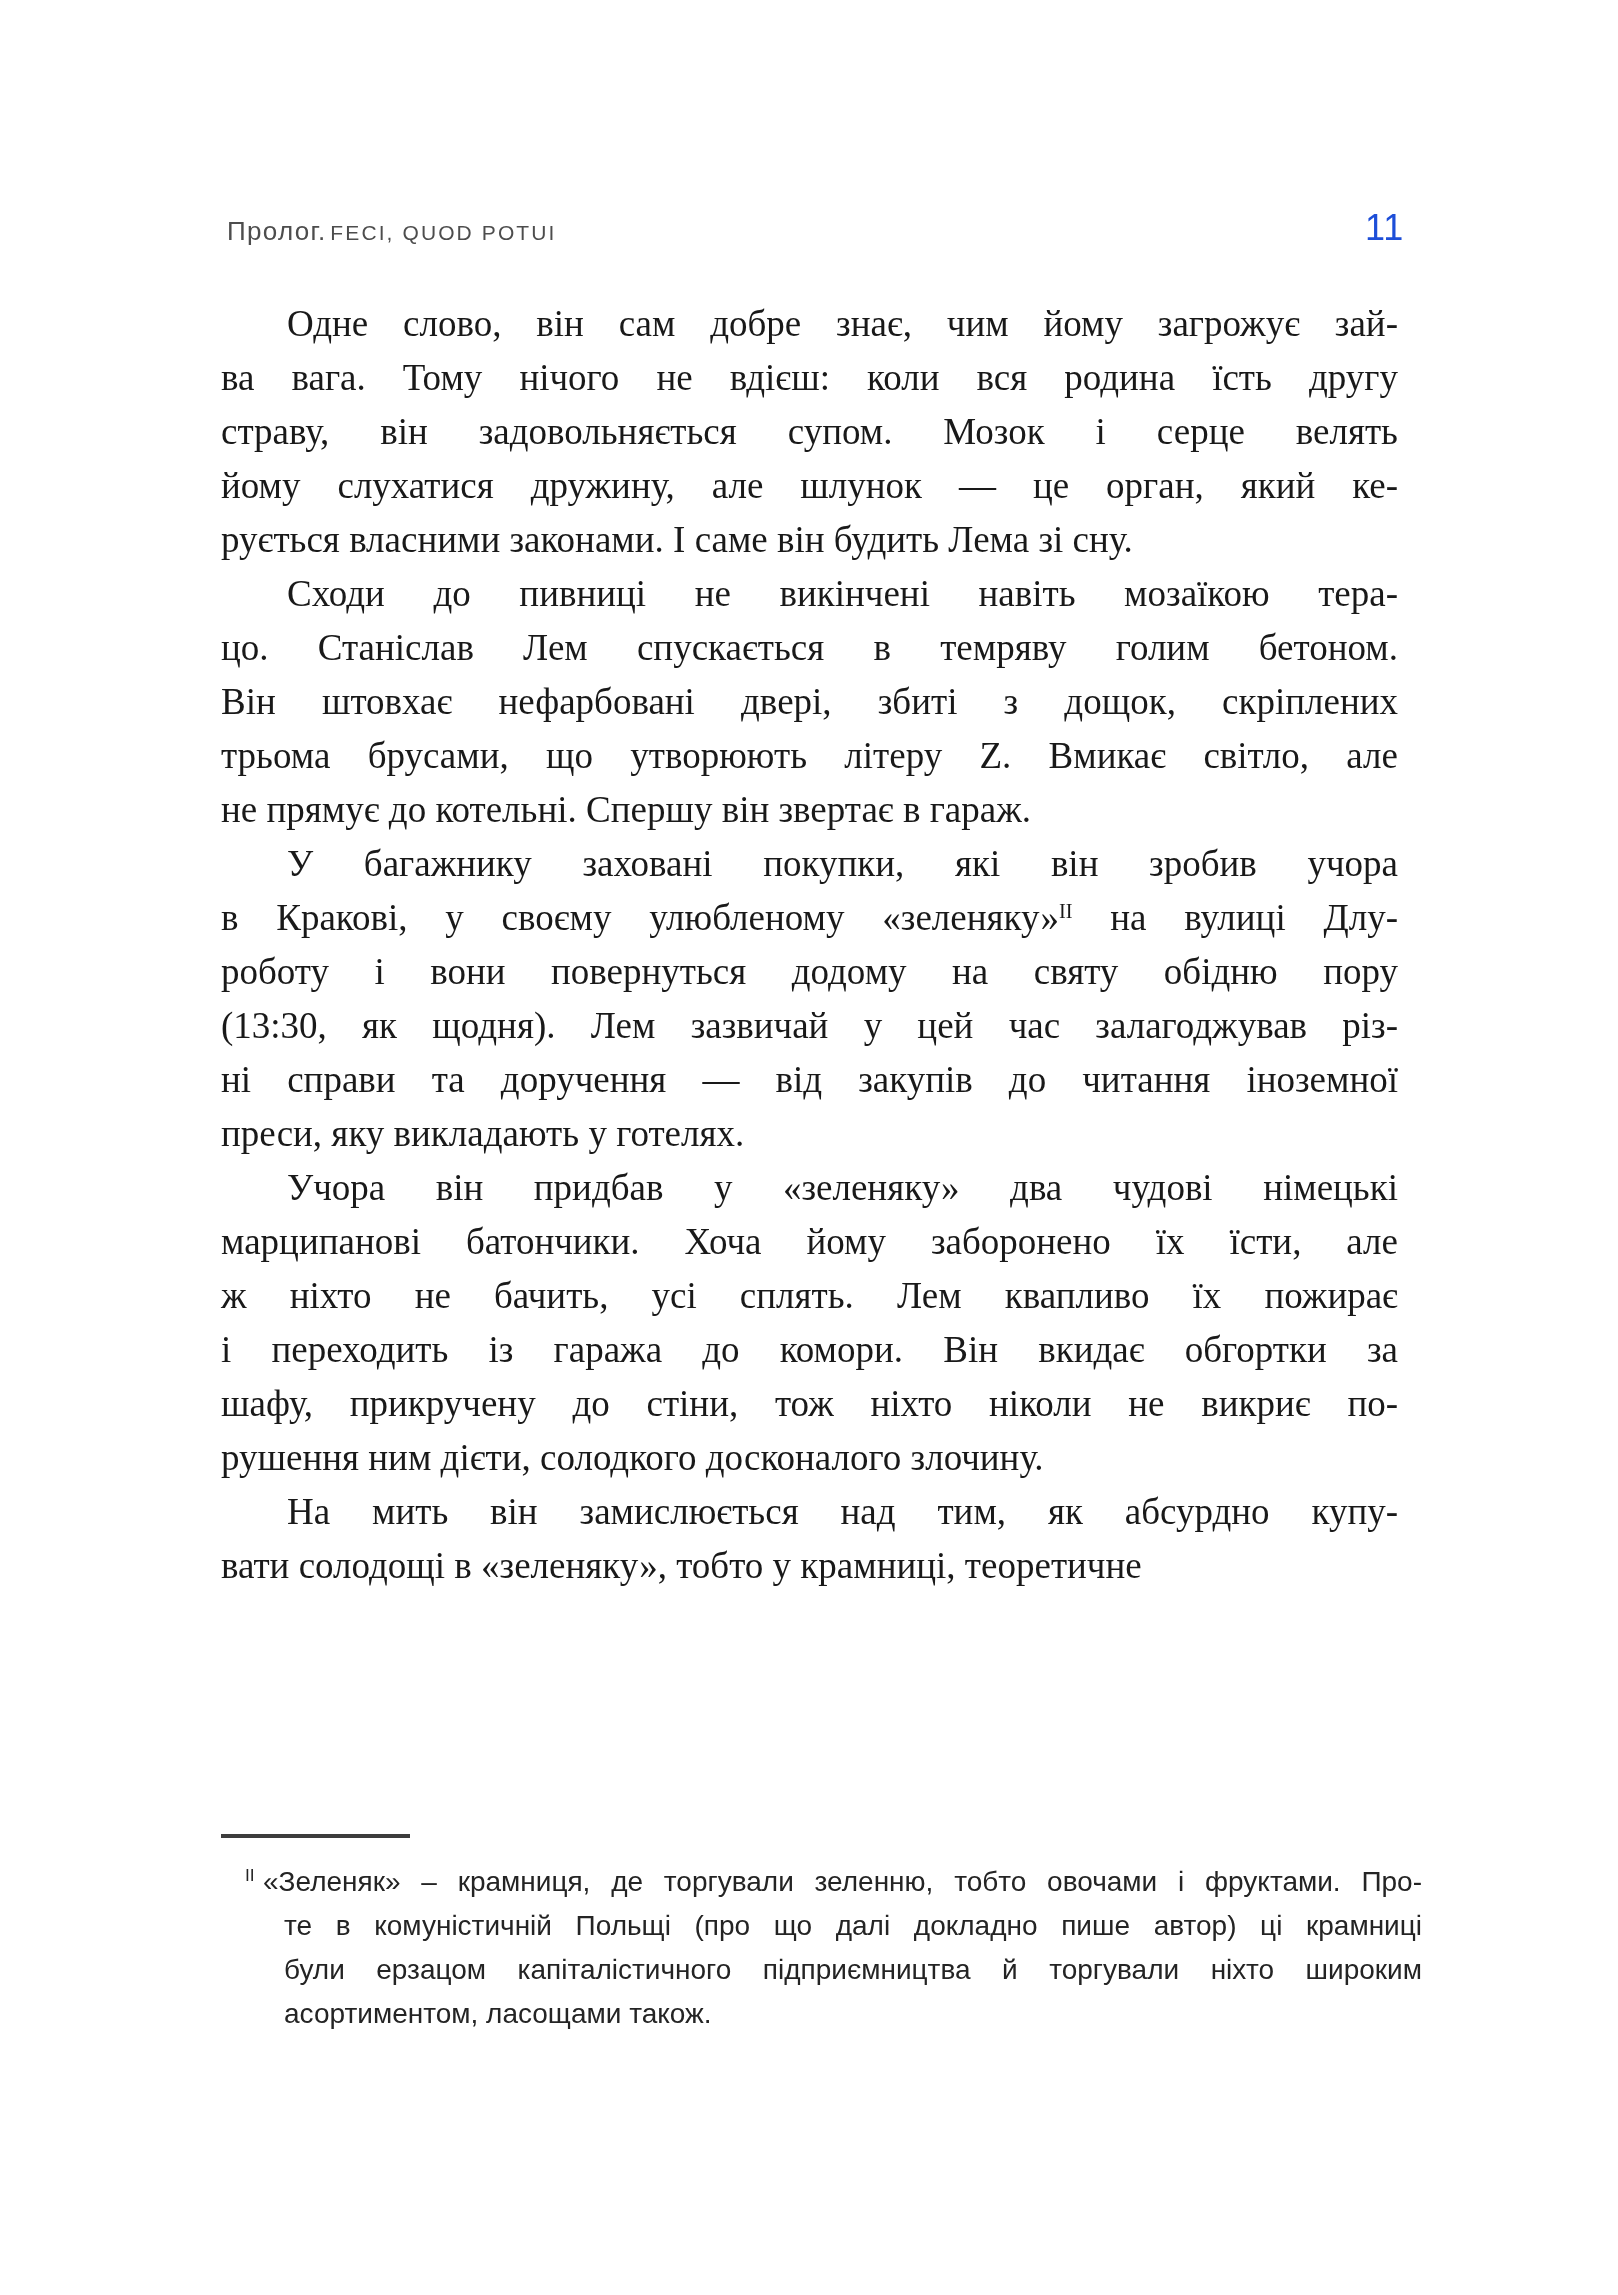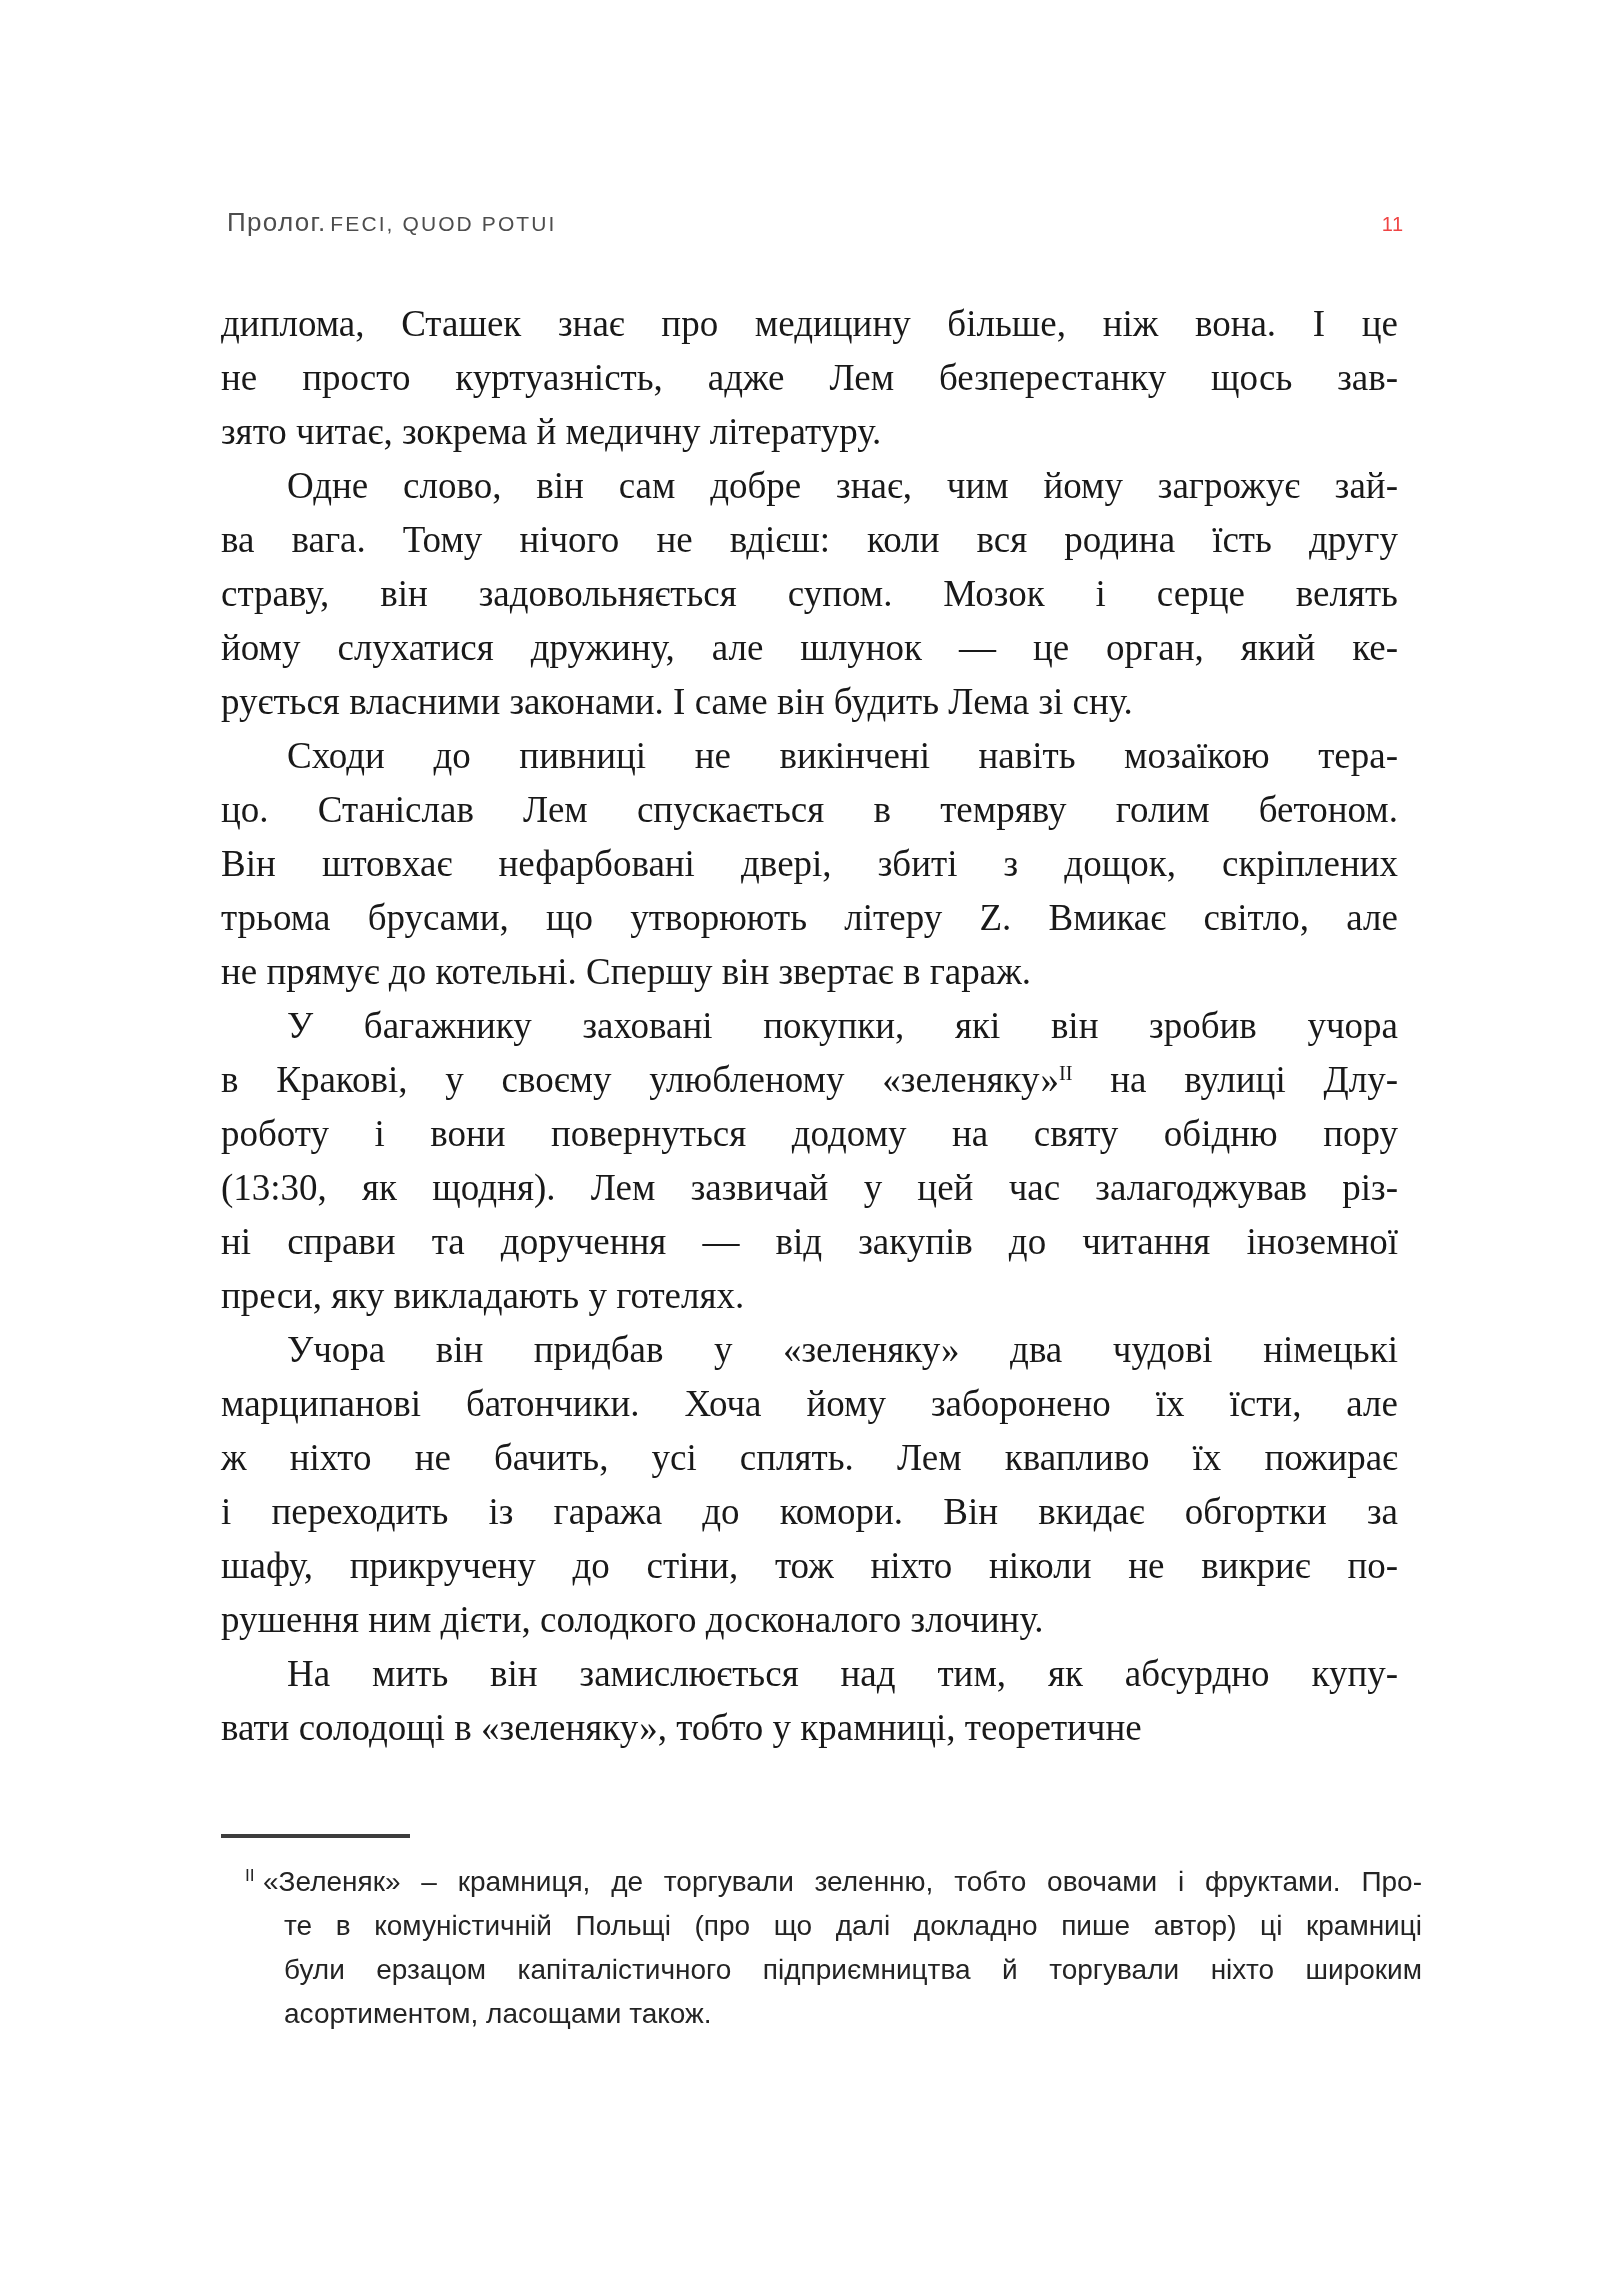--- a/index.html
+++ b/index.html
@@ -31,23 +31,23 @@
   .rh-chapter {
     font-size: 26px;
     letter-spacing: 1.3px;
   }
   .rh-title {
     font-size: 21px;
     letter-spacing: 2.1px;
     text-transform: uppercase;
   }
   .rh-pagenum {
-    font-size: 20px;
+    font-size: 36px;
     letter-spacing: 0.8px;
-    color: #ef4444;
+    color: #1d4ed8;
   }
 
   
   .body-text {
     position: absolute;
     top: 297px;
     left: 221px;
     width: 1177px;
     font-family: "Liberation Serif", "DejaVu Serif", serif;
     font-size: 37px;
@@ -112,25 +112,20 @@
   <div class="running-head">
     <div class="rh-left">
       <span class="rh-chapter">Пролог.</span>
       <span class="rh-title">feci, quod potui</span>
     </div>
     <div class="rh-pagenum">11</div>
   </div>
 
   <div class="body-text">
       <div class="paragraph">
-        <div class="line just">диплома, Сташек знає про медицину більше, ніж вона. І це</div>
-        <div class="line just">не просто куртуазність, адже Лем безперестанку щось зав-</div>
-        <div class="line">зято читає, зокрема й медичну літературу.</div>
-      </div>
-      <div class="paragraph">
         <div class="line just indent">Одне слово, він сам добре знає, чим йому загрожує зай-</div>
         <div class="line just">ва вага. Тому нічого не вдієш: коли вся родина їсть другу</div>
         <div class="line just">страву, він задовольняється супом. Мозок і серце велять</div>
         <div class="line just">йому слухатися дружину, але шлунок — це орган, який ке-</div>
         <div class="line">рується власними законами. І саме він будить Лема зі сну.</div>
       </div>
       <div class="paragraph">
         <div class="line just indent">Сходи до пивниці не викінчені навіть мозаїкою тера-</div>
         <div class="line just">цо. Станіслав Лем спускається в темряву голим бетоном.</div>
         <div class="line just">Він штовхає нефарбовані двері, збиті з дощок, скріплених</div>

